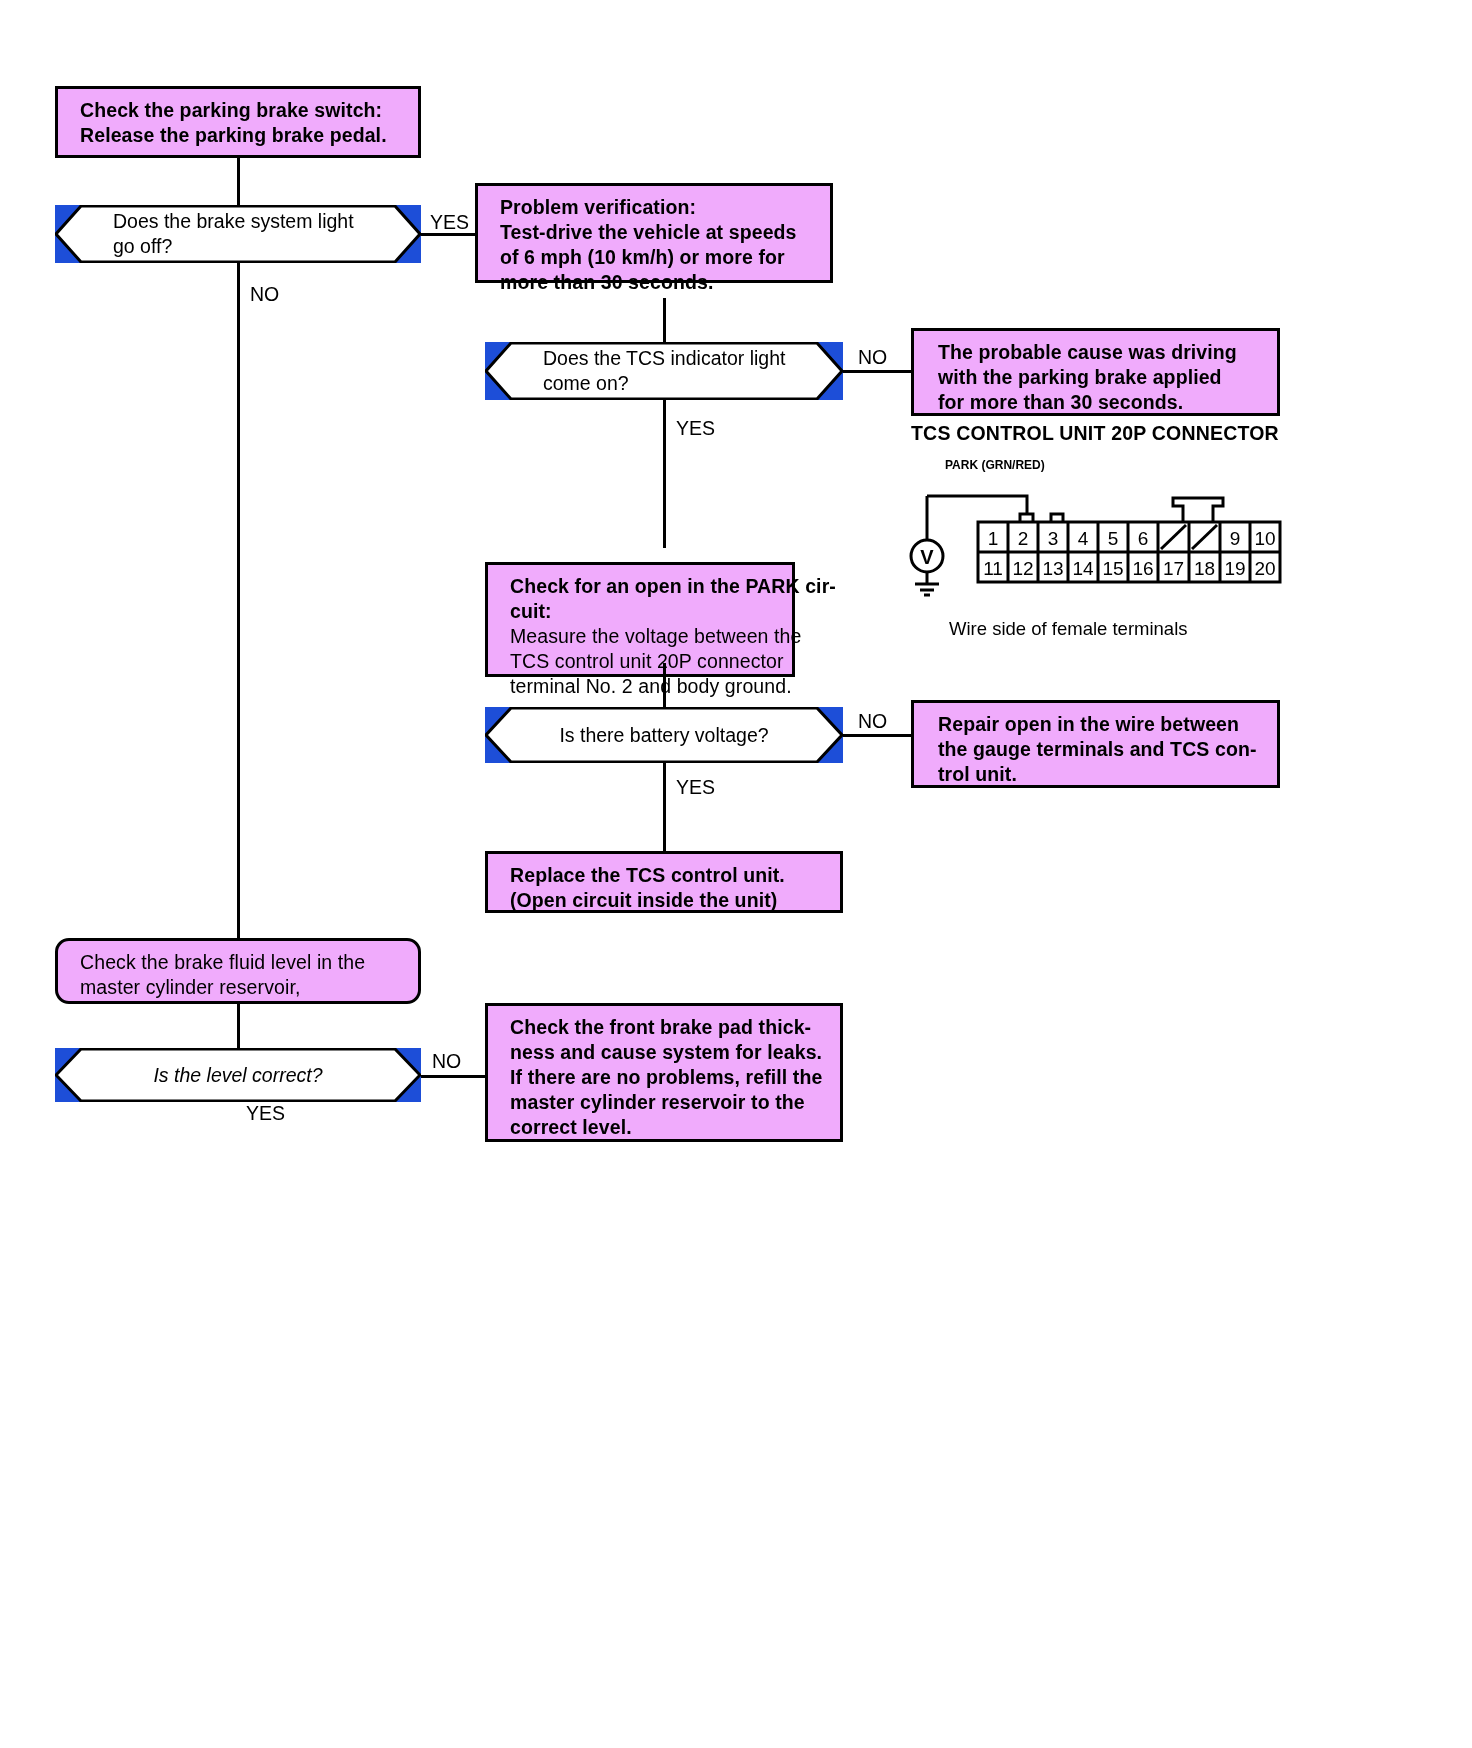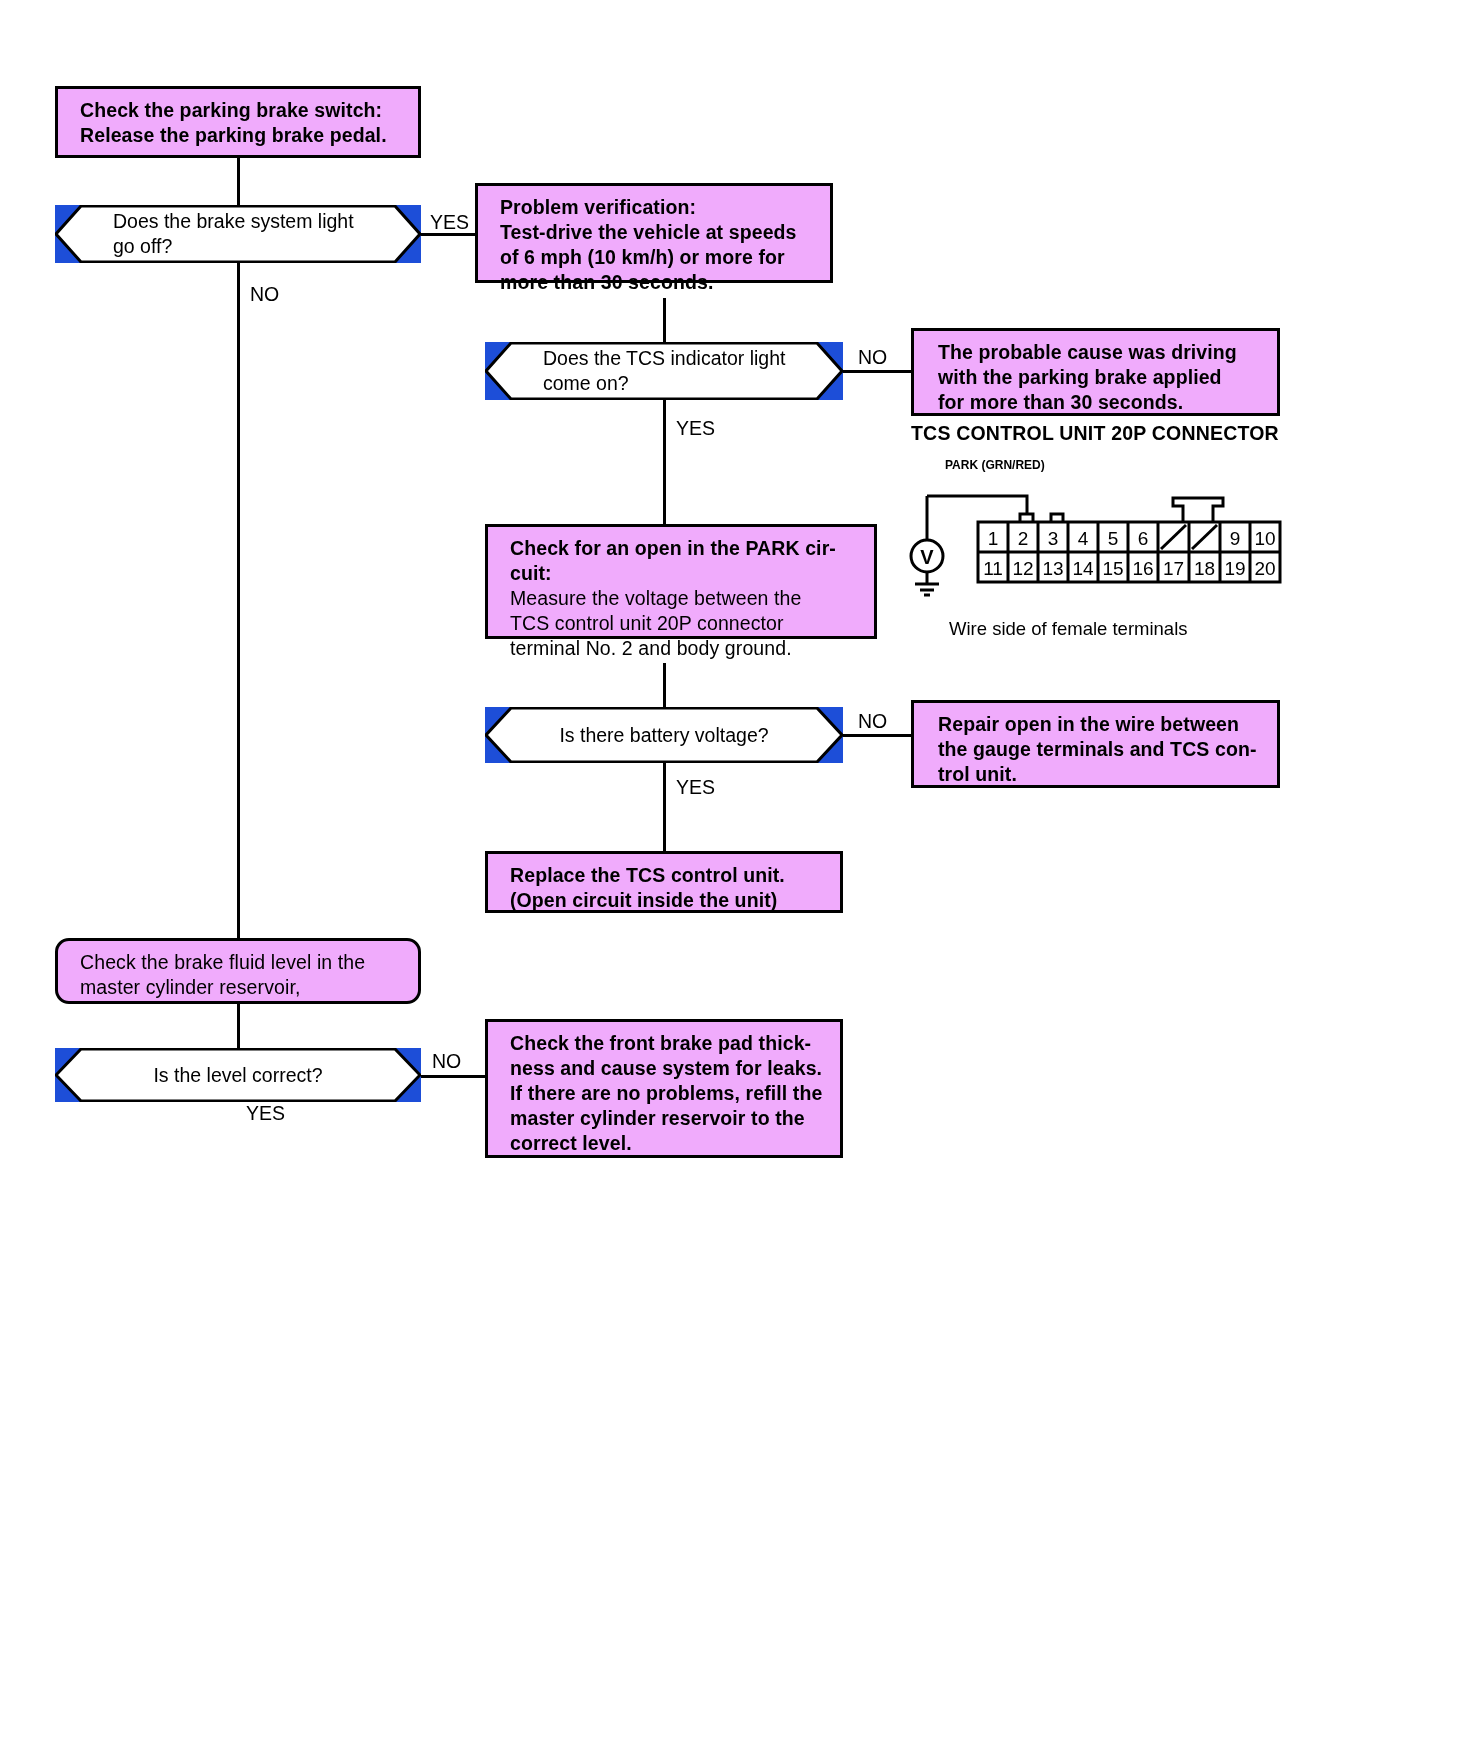--- a/index.html
+++ b/index.html
@@ -225,21 +225,21 @@
         <text x="238" y="95">16</text>
         <text x="268.5" y="95">17</text>
         <text x="299.5" y="95">18</text>
         <text x="330" y="95">19</text>
         <text x="360" y="95">20</text>
       </g>
   </svg>
 
   <div class="conn-caption" style="left:949px; top:618px;">Wire side of female terminals</div>
 
-  <div class="box" style="left:485px; top:524px; width:392px; height:115px;">
+  <div class="box" style="left:485px; top:562px; width:310px; height:115px;">
     <span class="ln" style="font-weight:bold;">Check for an open in the PARK cir-</span>
     <span class="ln" style="font-weight:bold;">cuit:</span>
     <span class="ln">Measure the voltage between the</span>
     <span class="ln">TCS control unit 20P connector</span>
     <span class="ln">terminal No. 2 and body ground.</span>
   </div>
 
   <div class="vline" style="left:663px; top:663px; height:44px;"></div>
 
   <div class="hex" style="left:485px; top:707px; width:358px; height:56px;">
@@ -268,35 +268,35 @@
     <span class="ln">(Open circuit inside the unit)</span>
   </div>
 
   <div class="box" style="left:55px; top:938px; width:366px; height:66px;border-radius:14px;">
     <span class="ln">Check the brake fluid level in the</span>
     <span class="ln">master cylinder reservoir,</span>
   </div>
 
   <div class="vline" style="left:237px; top:1004px; height:44px;"></div>
 
-  <div class="hex" style="left:55px; top:1048px; width:366px; height:54px;">
+  <div class="hex" style="left:55px; top:1048px; width:366px; height:54px;font-style:italic;">
     <svg class="hexsvg" viewBox="0 0 366 54" preserveAspectRatio="none">
       <polygon points="26,1 340,1 365,27 340,53 26,53 1,27" fill="#ffffff" stroke="#000000" stroke-width="3"></polygon>
     </svg>
     <div class="hextext center">
       <span class="ln">Is the level correct?</span>
     </div>
   </div>
 
   <div class="hline" style="left:421px; top:1075px; width:64px;"></div>
   <div class="blabel" style="left:432px; top:1050px;">NO</div>
 
   <div class="blabel" style="left:246px; top:1102px;">YES</div>
 
-  <div class="box bold" style="left:485px; top:1003px; width:358px; height:139px;margin-top:16px;">
+  <div class="box bold" style="left:485px; top:1003px; width:358px; height:139px;">
     <span class="ln">Check the front brake pad thick-</span>
     <span class="ln">ness and cause system for leaks.</span>
     <span class="ln">If there are no problems, refill the</span>
     <span class="ln">master cylinder reservoir to the</span>
     <span class="ln">correct level.</span>
   </div>
 
 </div>
 
 </body></html>

